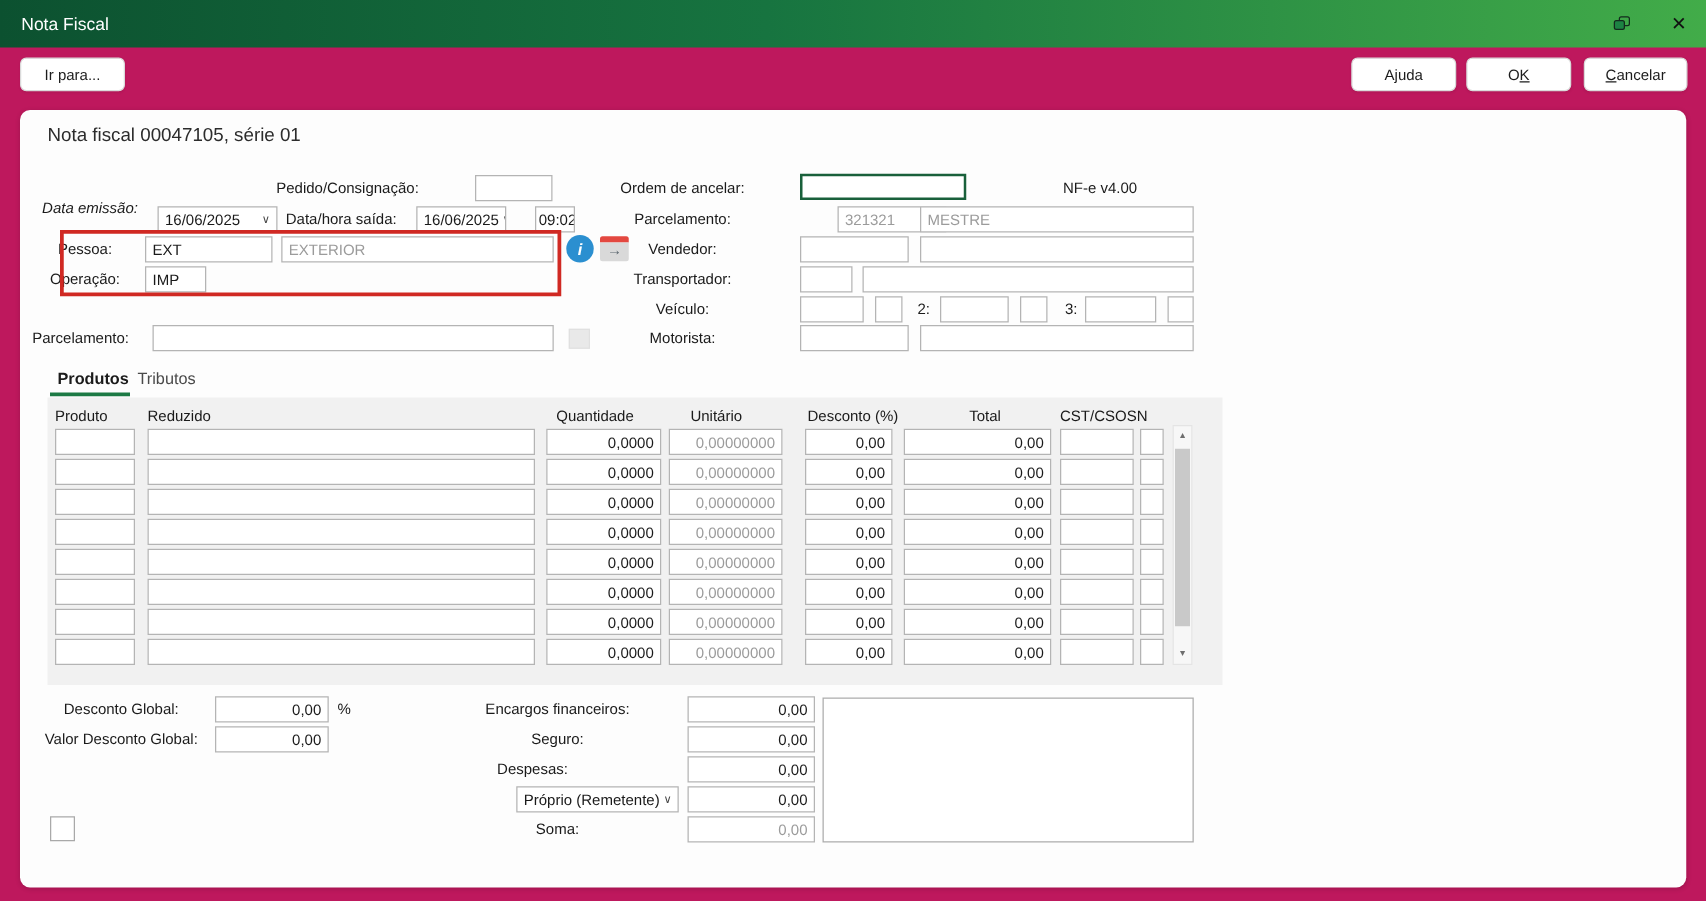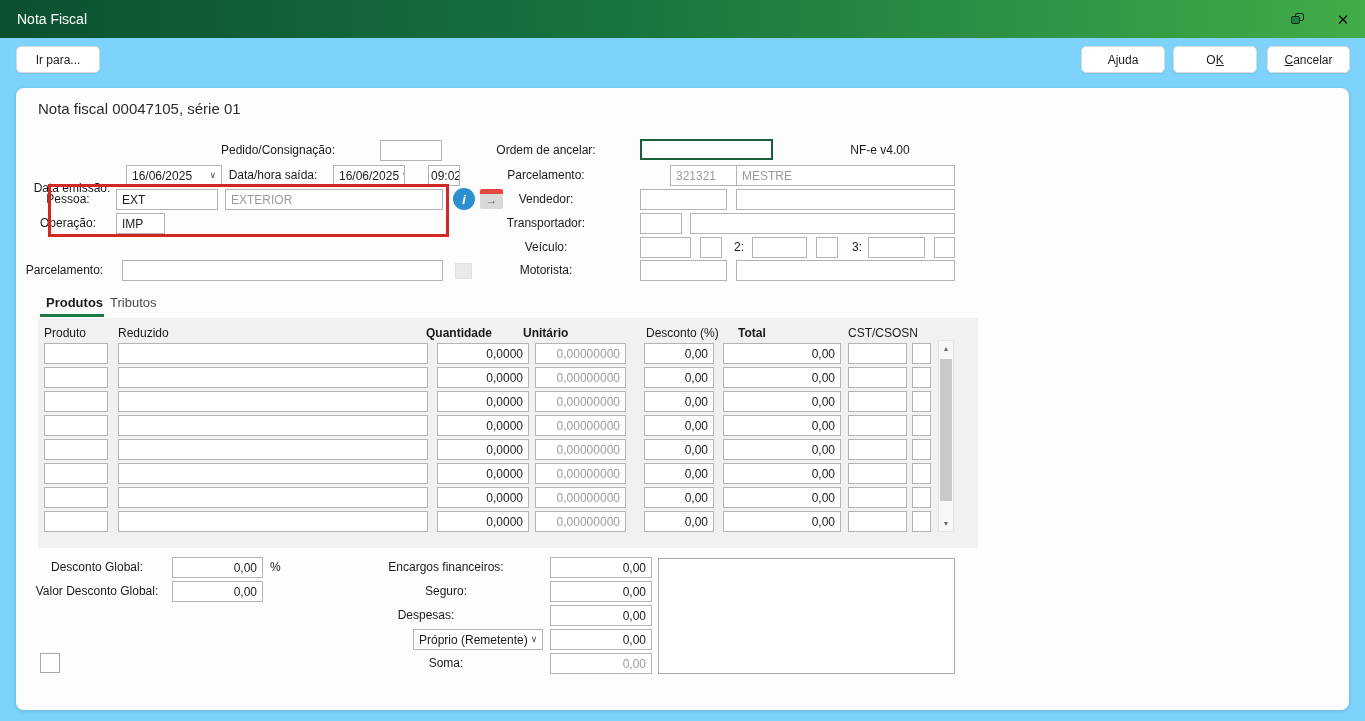--- a/index.html
+++ b/index.html
@@ -1,17 +1,17 @@
 <!DOCTYPE html>
 <html><head>
 <meta charset="utf-8">
 <style>
   * { box-sizing: border-box; }
   body { margin:0; font-family:"Liberation Sans", sans-serif; }
-  #screen { position:relative; width:1365px; height:721px; background:#7dd3fc; overflow:hidden; }
+  #screen { position:relative; width:1365px; height:721px; background:#be185d; overflow:hidden; }
 
   
   .titlebar { position:absolute; left:0; top:0; width:1365px; height:38px;
     background:linear-gradient(90deg,#0c5130 0%,#177440 45%,#42ac49 100%);
     display:flex; align-items:center; }
   .titletext { color:#ffffff; font-size:14px; margin-left:17px; }
   .winbtn { position:absolute; top:0; width:44px; height:38px; display:flex;
     align-items:center; justify-content:center; cursor:pointer; }
   .restore-glyph { position:relative; width:14px; height:12px; }
   .restore-glyph .sq1 { position:absolute; left:4px; top:0; width:9px; height:8px;
@@ -60,21 +60,21 @@
 
   
   .tab { position:absolute; top:207px; font-size:13px; cursor:pointer; }
   .tab.active { color:#1b1b1b; font-weight:bold; }
   .tab.inactive { color:#4a4a4a; }
   .tabline { position:absolute; left:24px; top:226px; width:64px; height:3px; background:#1d7a45; }
 
   
   .gridarea { position:absolute; left:22px; top:230px; width:940px; height:230px; background:#f1f1f1; }
   .ghead { position:absolute; top:8px; font-size:12px; color:#1a1a1a; white-space:nowrap; }
-  .ghead.r { text-align:left; width:100px;font-weight:bold; }
+  .ghead.r { text-align:center; width:100px; }
   .grow { position:absolute; left:0; width:100%; height:21px; }
   .grow .inp { top:0; }
   .c-prod { left:6px;  width:64px; }
   .c-red  { left:80px; width:310px; }
   .c-qty  { left:399px; width:92px; }
   .c-unit { left:497px; width:91px; }
   .c-desc { left:606px; width:70px; }
   .c-tot  { left:685px; width:118px; }
   .c-cst  { left:810px; width:59px; }
   .c-lkp  { left:874px; width:19px; }
@@ -129,21 +129,21 @@
   <div class="panel">
 
     <div class="formtitle">Nota fiscal 00047105, série 01</div>
 
     <div class="lbl" style="left:162px;top:55px;width:200px;">Pedido/Consignação:</div>
     <div class="inp" style="left:364px;top:52px;width:62px;"></div>
     <div class="lbl" style="left:440px;top:55px;width:180px;">Ordem de ancelar:</div>
     <div class="inp focus" style="left:624px;top:51px;width:133px;"></div>
     <div class="lbl" style="left:789px;top:55px;width:150px;">NF-e v4.00</div>
 
-    <div class="lbl" style="left:6px;top:93px;width:100px;">Data emissão:</div>
+    <div class="lbl" style="left:6px;top:71px;width:100px;font-style:italic;">Data emissão:</div>
     <div class="inp" style="left:110px;top:77px;width:96px;">
       <span>16/06/2025</span>
       <span class="chev">∨</span>
     </div>
     <div class="lbl" style="left:200px;top:80px;width:114px;">Data/hora saída:</div>
     <div class="inp" style="left:317px;top:77px;width:72px;">
       <span>16/06/2025</span>
       <span class="chev">∨</span>
     </div>
     <div class="inp" style="left:412px;top:77px;width:32px;padding:0 2px;">09:02</div>

